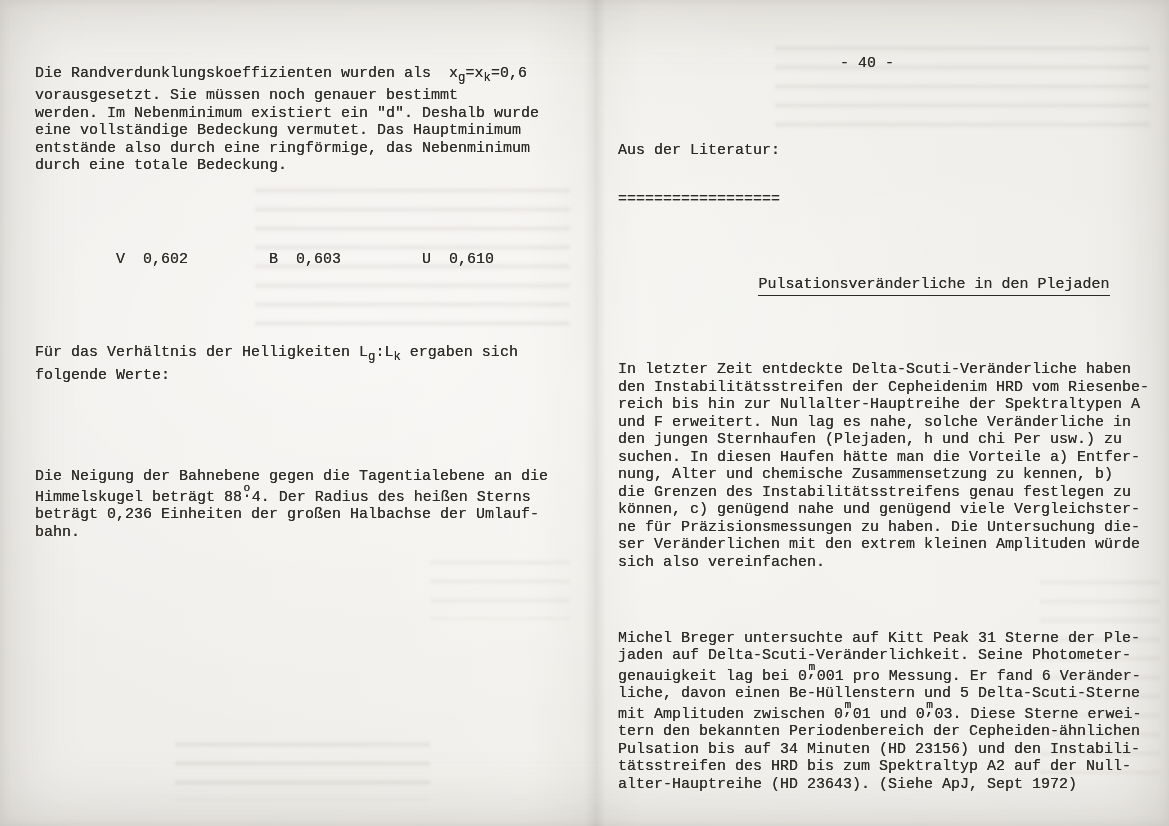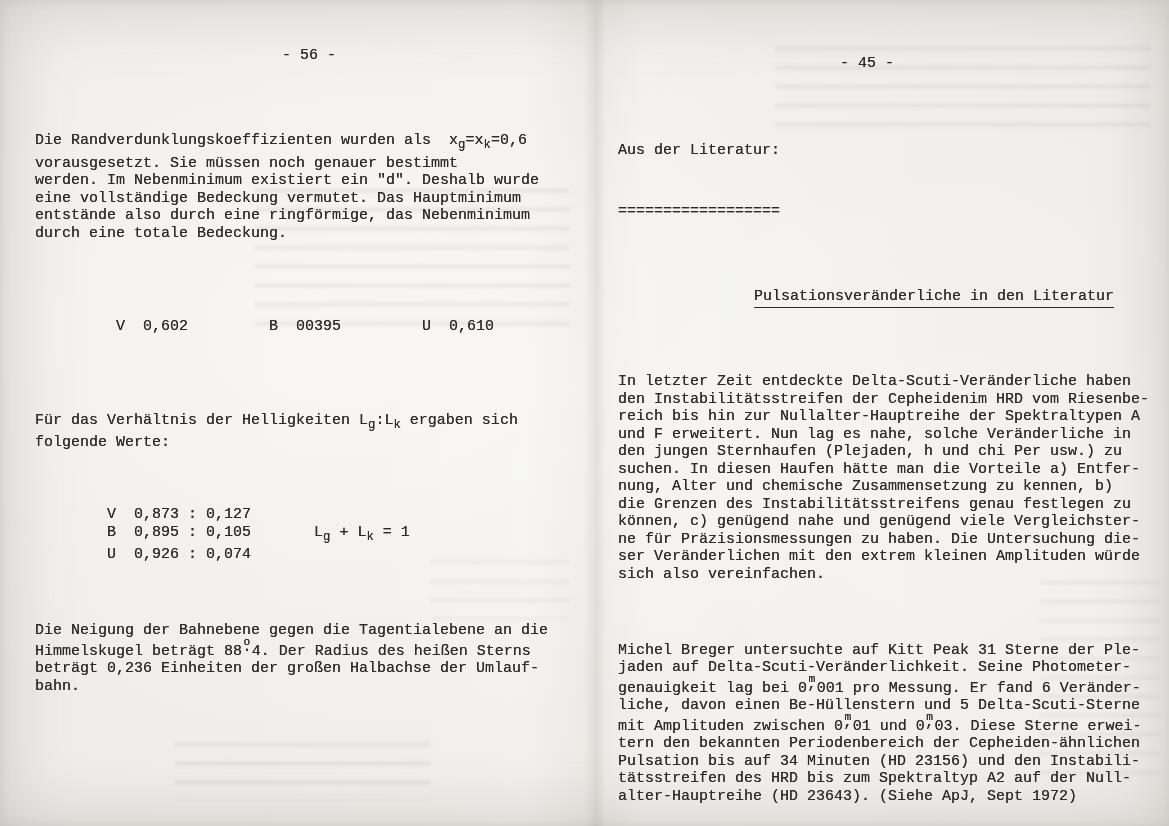--- a/index.html
+++ b/index.html
@@ -23,21 +23,21 @@
     position:absolute;top:0;left:584px;width:22px;height:826px;
     background:linear-gradient(90deg, rgba(0,0,0,0) 0%, rgba(90,87,80,.07) 45%, rgba(90,87,80,.10) 55%, rgba(0,0,0,0) 100%);
   }
   .page{position:absolute;white-space:pre-wrap;}
   .page-left{left:35px;top:12px;width:548px;}
   .page-right{left:618px;top:20px;width:540px;}
   p{margin:0 0 6px 0;}
   .ink{text-shadow:0 0 .6px rgba(45,43,39,.85);}
   .pageno{text-align:center;margin-bottom:15px;}
   .page-right .pageno{padding-right:42px;margin-bottom:17px;}
-  .section-label{margin-bottom:12px;}
+  .section-label{margin-bottom:0;}
   .equals{line-height:9px;margin:0 0 14px 0;letter-spacing:0;}
   .article-title{text-align:center;margin:6px 0 15px 0;}
   .article-title.t1{padding-left:92px;}
   .article-title span{border-bottom:1.5px solid #2d2b27;padding-bottom:2px;}
   .section-label span{padding-bottom:1px;}
   .gap-top{}
   sub{font-size:.82em;}
   
   .mg{display:inline-block;position:relative;width:.65em;height:1em;vertical-align:baseline;}
   .mg sup{position:absolute;left:50%;transform:translateX(-50%);top:-.5em;font-size:.75em;}
@@ -58,54 +58,52 @@
 
   <div class="gutter"></div>
 
   <div class="ghost g1"></div>
   <div class="ghost g2"></div>
   <div class="ghost g3"></div>
   <div class="ghost g4"></div>
   <div class="ghost g5"></div>
 
   <div class="page page-left ink">
-    <p class="pageno">- 56 -</p>
 
     <p class="par">Die Randverdunklungskoeffizienten wurden als  x<sub>g</sub>=x<sub>k</sub>=0,6<br>vorausgesetzt. Sie müssen noch genauer bestimmt<br>werden. Im Nebenminimum existiert ein "d". Deshalb wurde<br>eine vollständige Bedeckung vermutet. Das Hauptminimum<br>entstände also durch eine ringförmige, das Nebenminimum<br>durch eine totale Bedeckung.</p>
 
 
-    <p class="par">         V  0,602         B  00395         U  0,610</p>
+    <p class="par">         V  0,602         B  0,603         U  0,610</p>
 
 
-    <p class="par" style="margin-bottom:2px">Für das Verhältnis der Helligkeiten L<sub>g</sub>:L<sub>k</sub> ergaben sich<br>folgende Werte:</p>
+    <p class="par" style="margin-bottom:14px">Für das Verhältnis der Helligkeiten L<sub>g</sub>:L<sub>k</sub> ergaben sich<br>folgende Werte:</p>
 
-    <p class="par">        V  0,873 : 0,127<br>        B  0,895 : 0,105       L<sub>g</sub> + L<sub>k</sub> = 1<br>        U  0,926 : 0,074</p>
 
     <p class="par">Die Neigung der Bahnebene gegen die Tagentialebene an die<br>Himmelskugel beträgt 88<span class="mg"><sup>o</sup><sub>.</sub></span>4. Der Radius des heißen Sterns<br>beträgt 0,236 Einheiten der großen Halbachse der Umlauf-<br>bahn.</p>
 
     
 
     
 
     
 
     
 
     
 
     
   </div>
 
   <div class="page page-right ink">
-    <p class="pageno">- 45 -</p>
+    <p class="pageno">- 40 -</p>
 
     <p class="section-label"><span>Aus der Literatur:</span></p>
     <p class="equals">==================</p>
 
-    <p class="article-title t1"><span>Pulsationsveränderliche in den Literatur</span></p>
+    <p class="article-title t1"><span>Pulsationsveränderliche in den Plejaden</span></p>
 
     <p class="par">In letzter Zeit entdeckte Delta-Scuti-Veränderliche haben<br>den Instabilitätsstreifen der Cepheidenim HRD vom Riesenbe-<br>reich bis hin zur Nullalter-Hauptreihe der Spektraltypen A<br>und F erweitert. Nun lag es nahe, solche Veränderliche in<br>den jungen Sternhaufen (Plejaden, h und chi Per usw.) zu<br>suchen. In diesen Haufen hätte man die Vorteile a) Entfer-<br>nung, Alter und chemische Zusammensetzung zu kennen, b)<br>die Grenzen des Instabilitätsstreifens genau festlegen zu<br>können, c) genügend nahe und genügend viele Vergleichster-<br>ne für Präzisionsmessungen zu haben. Die Untersuchung die-<br>ser Veränderlichen mit den extrem kleinen Amplituden würde<br>sich also vereinfachen.</p>
 
     <p class="par gap-top">Michel Breger untersuchte auf Kitt Peak 31 Sterne der Ple-<br>jaden auf Delta-Scuti-Veränderlichkeit. Seine Photometer-<br>genauigkeit lag bei 0<span class="mg"><sup>m</sup><sub>,</sub></span>001 pro Messung. Er fand 6 Veränder-<br>liche, davon einen Be-Hüllenstern und 5 Delta-Scuti-Sterne<br>mit Amplituden zwischen 0<span class="mg"><sup>m</sup><sub>,</sub></span>01 und 0<span class="mg"><sup>m</sup><sub>,</sub></span>03. Diese Sterne erwei-<br>tern den bekannten Periodenbereich der Cepheiden-ähnlichen<br>Pulsation bis auf 34 Minuten (HD 23156) und den Instabili-<br>tätsstreifen des HRD bis zum Spektraltyp A2 auf der Null-<br>alter-Hauptreihe (HD 23643). (Siehe ApJ, Sept 1972)</p>
 
     
 
     
 
     

